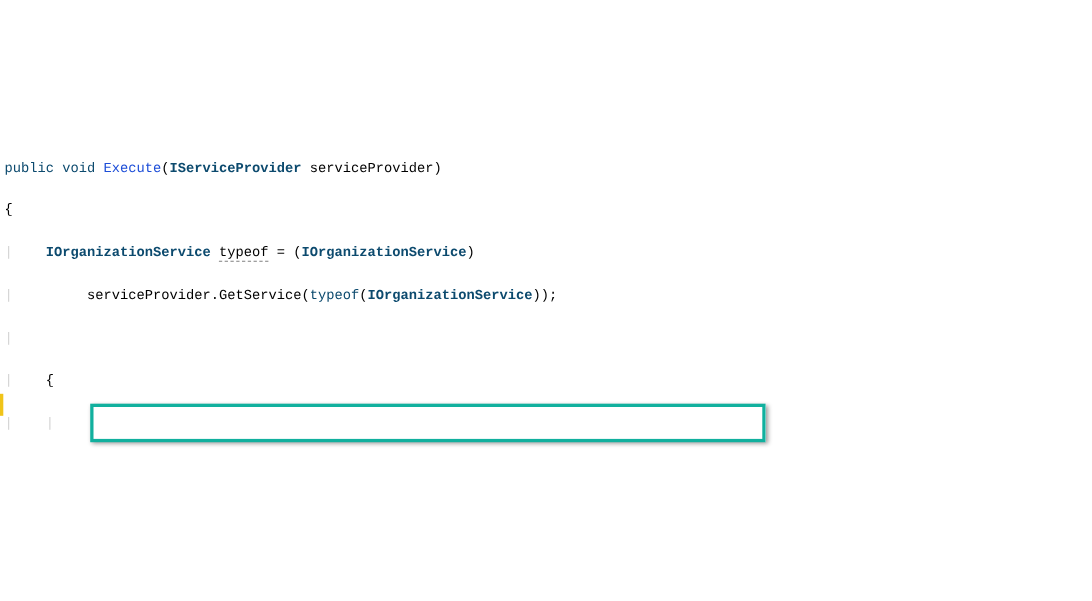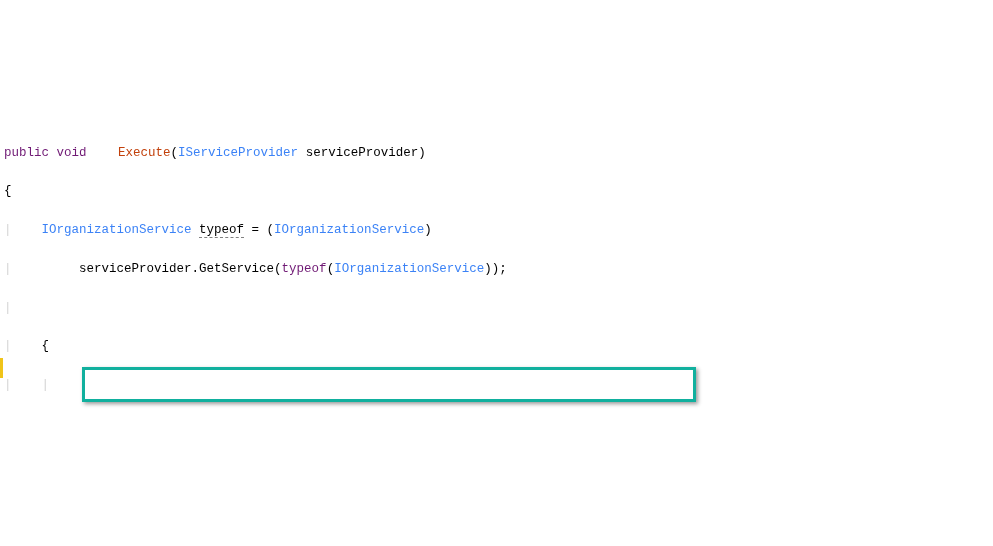--- a/index.html
+++ b/index.html
@@ -8,25 +8,25 @@
     font-family: Consolas, "Courier New", monospace;
     font-size: 12.5px;
     background: #ffffff;
     color: #000000;
     white-space: pre;
     line-height: 1.55;
   }
   .line {
     padding-left: 4px;
   }
-  .kw { color: #701a75; margin-top: 39px; }         
-  .type { color: #3b82f6; }     
+  .kw { color: #0c4a6e; margin-top: 39px; }         
+  .type { color: #0c4a6e; font-weight: bold; }     
   .str { color: #a31515; }        
   .param { }
-  .ident { color: #c2410c; margin-left: 24px; }
+  .ident { color: #1d4ed8; }
   .dashed-underline {
     border-bottom: 1px dashed #808080;
   }
   .guide {
     color: #d4d4d4;
     display: inline;
   }
   .highlight-box {
     position: absolute;
     border: 3px solid #11b09e;

